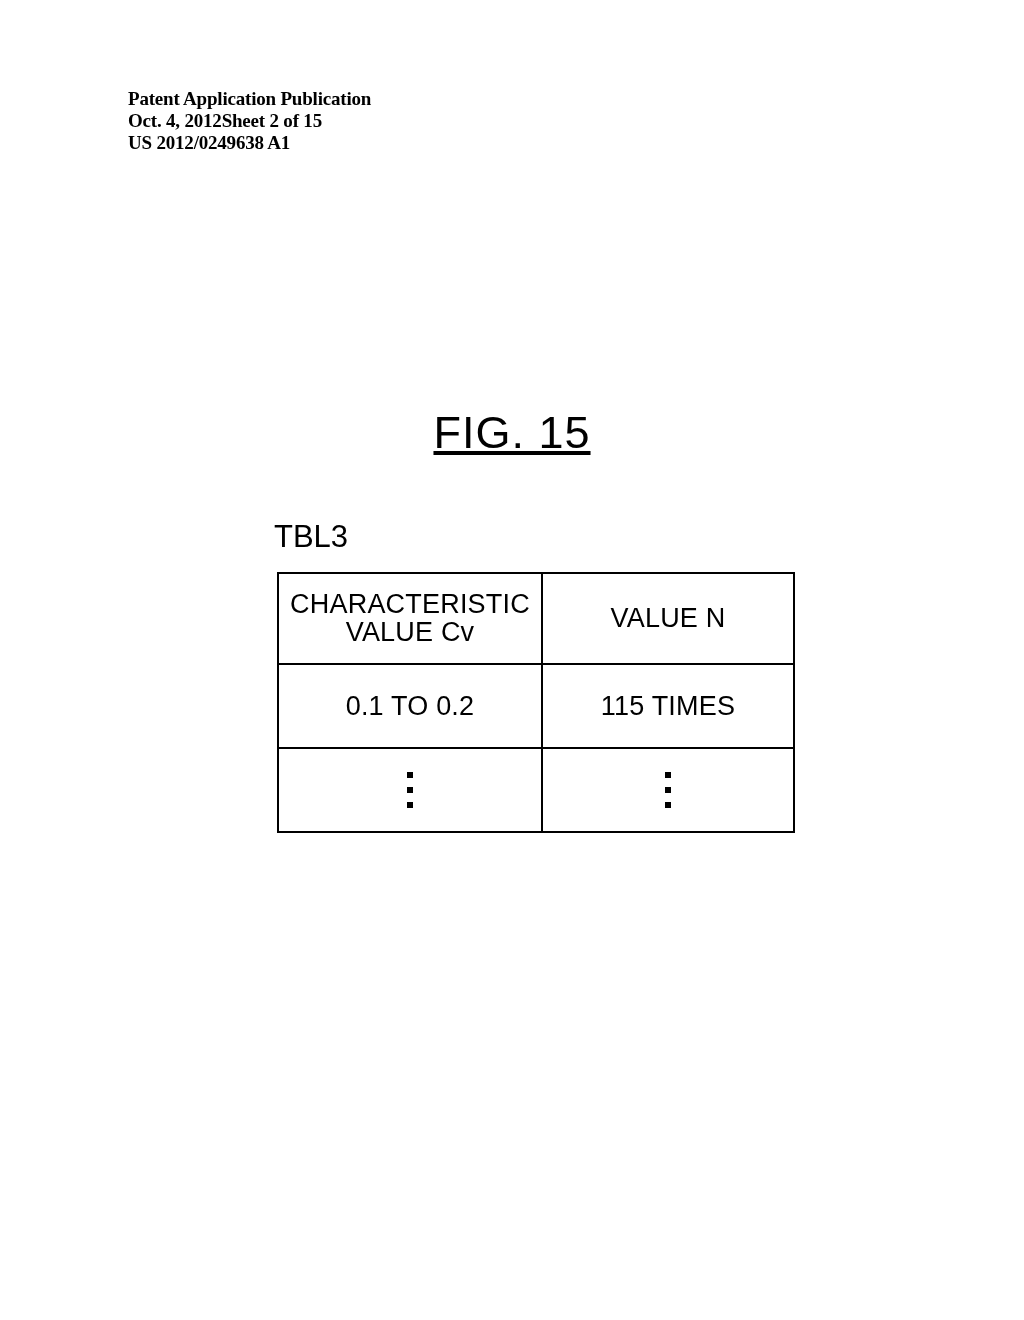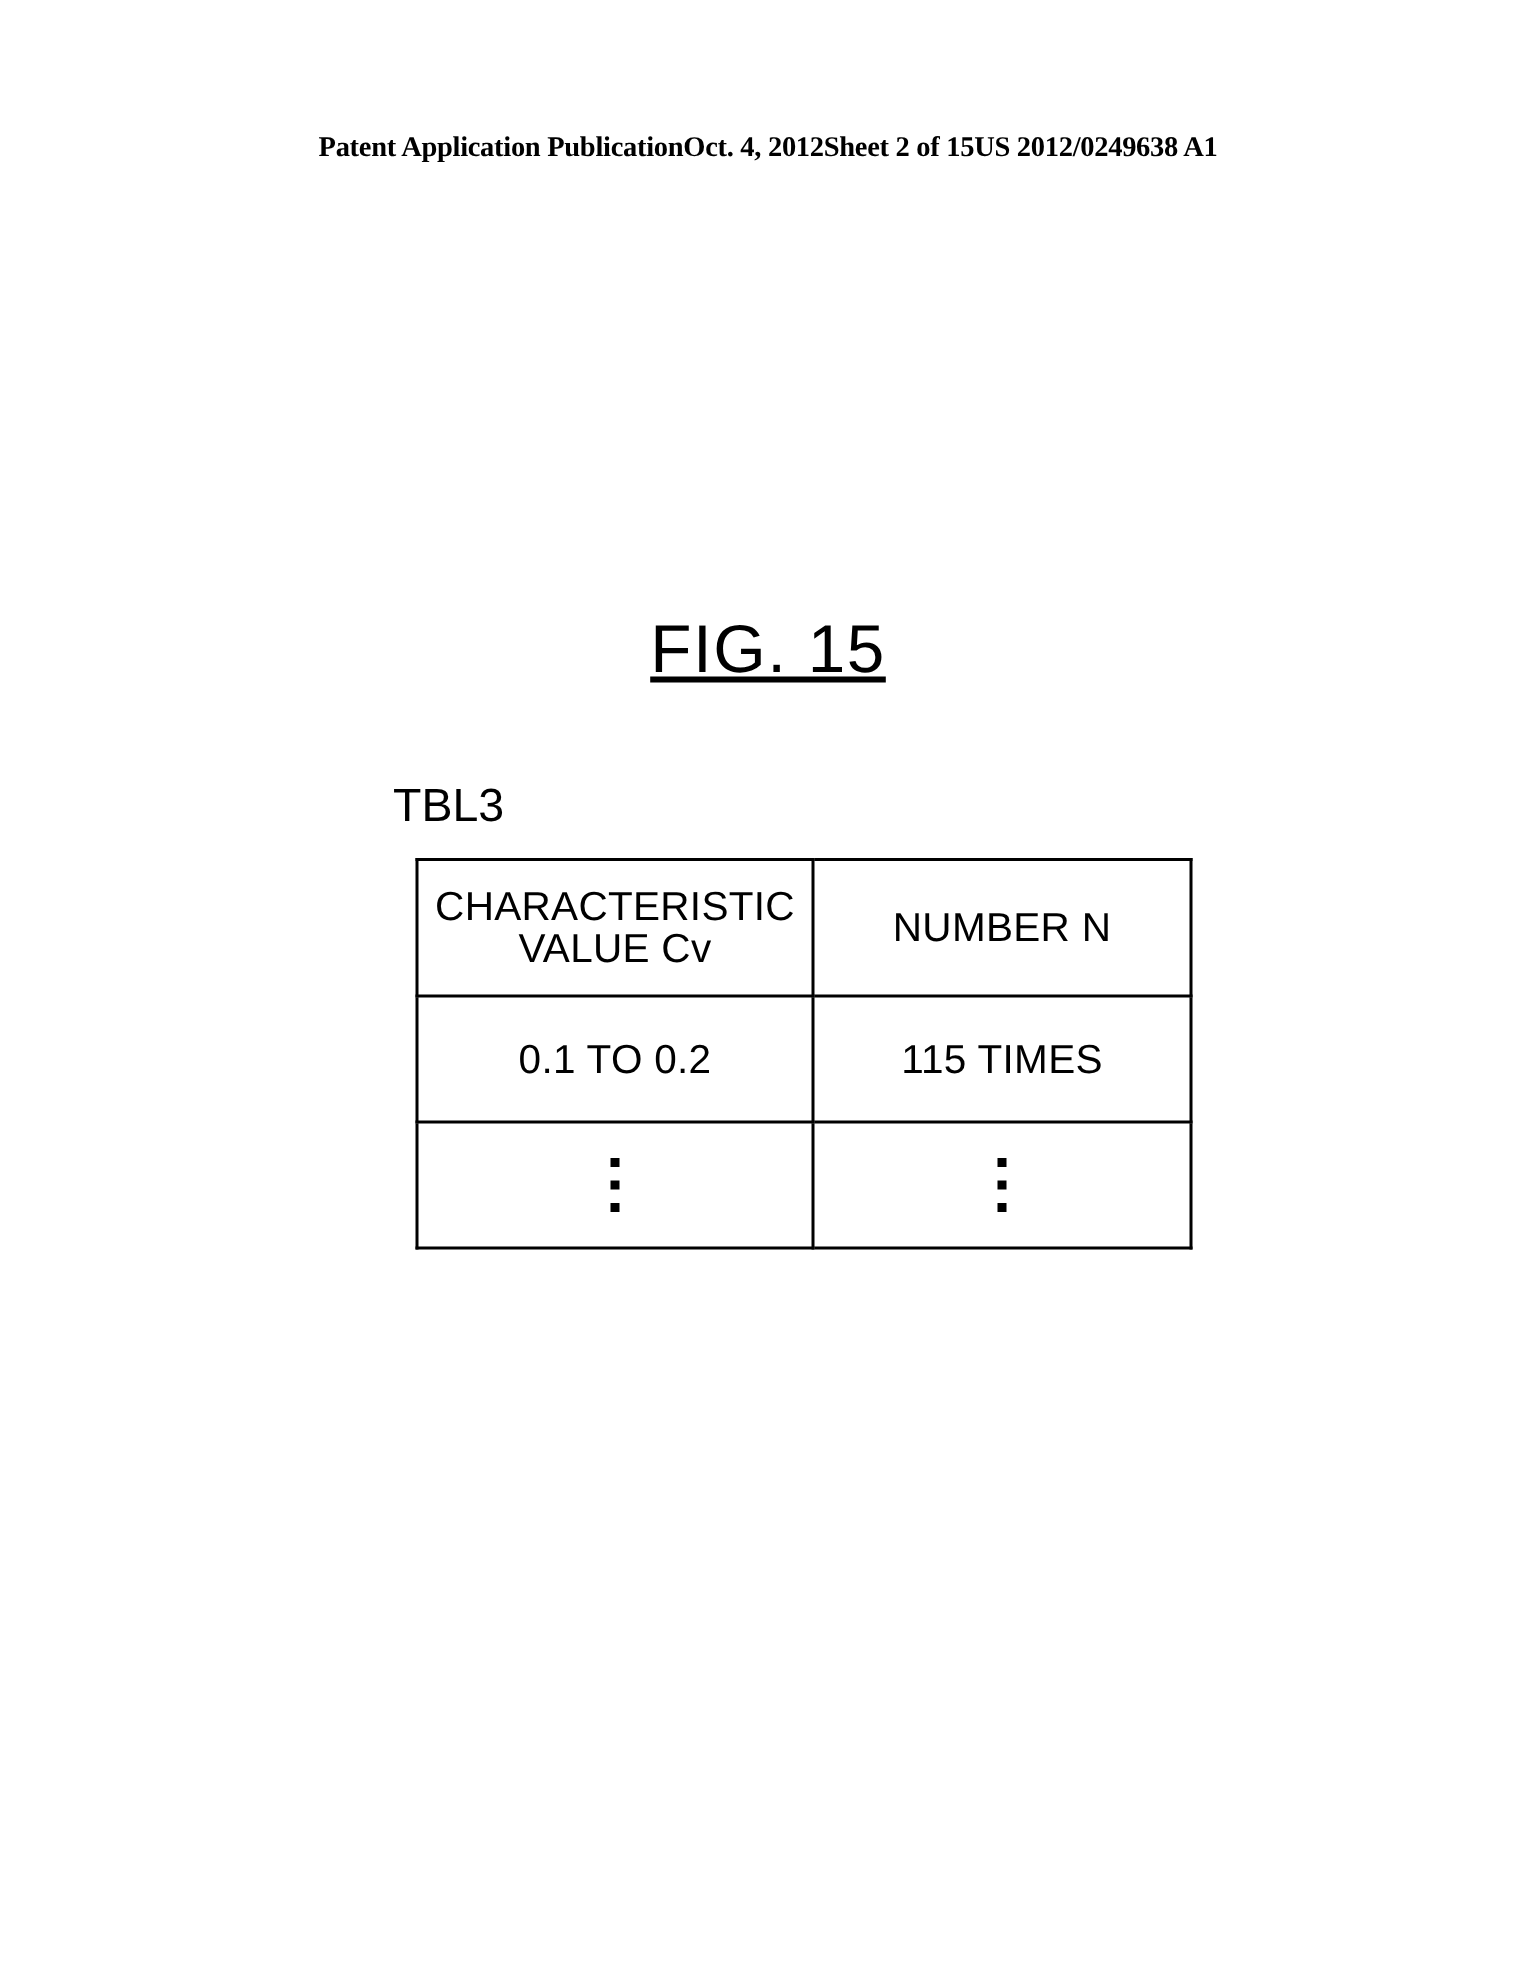--- a/index.html
+++ b/index.html
@@ -17,21 +17,21 @@
     overflow: hidden;
   }
 
   
   .page-header {
     position: absolute;
     top: 88px;
     left: 128px;
     width: 768px;
     display: flex;
-    flex-direction: row;
+    flex-direction: column;
     align-items: baseline;
     justify-content: center;
     font-family: "Liberation Serif", serif;
     font-weight: bold;
     font-size: 19px;
     letter-spacing: -0.2px;
     white-space: nowrap;
   }
   .page-header .hdr-mid {
     display: flex;
@@ -48,21 +48,21 @@
     font-size: 45px;
     letter-spacing: 1px;
     font-weight: normal;
     text-decoration: underline;
   }
 
   
   .table-label {
     position: absolute;
     top: 519px;
-    left: 262px;
+    left: 274px;
     font-size: 31px;
     letter-spacing: 0px;
     font-weight: normal;
   }
 
   
   .fig-table-wrap {
     position: absolute;
     top: 572px;
     left: 277px;
@@ -145,21 +145,21 @@
     <colgroup>
       <col class="col-cv">
       <col class="col-n">
     </colgroup>
     <tbody>
       <tr class="header-row">
         <td>
           <span>CHARACTERISTIC</span>
           <span class="hdr-line-2">VALUE Cv</span>
         </td>
-        <td>NUMBER N</td>
+        <td>VALUE N</td>
       </tr>
 
 
       <tr class="data-row">
         <td>0.1 TO 0.2</td>
         <td>115 TIMES</td>
       </tr>
 
       <tr class="ellipsis-row">
         <td>

